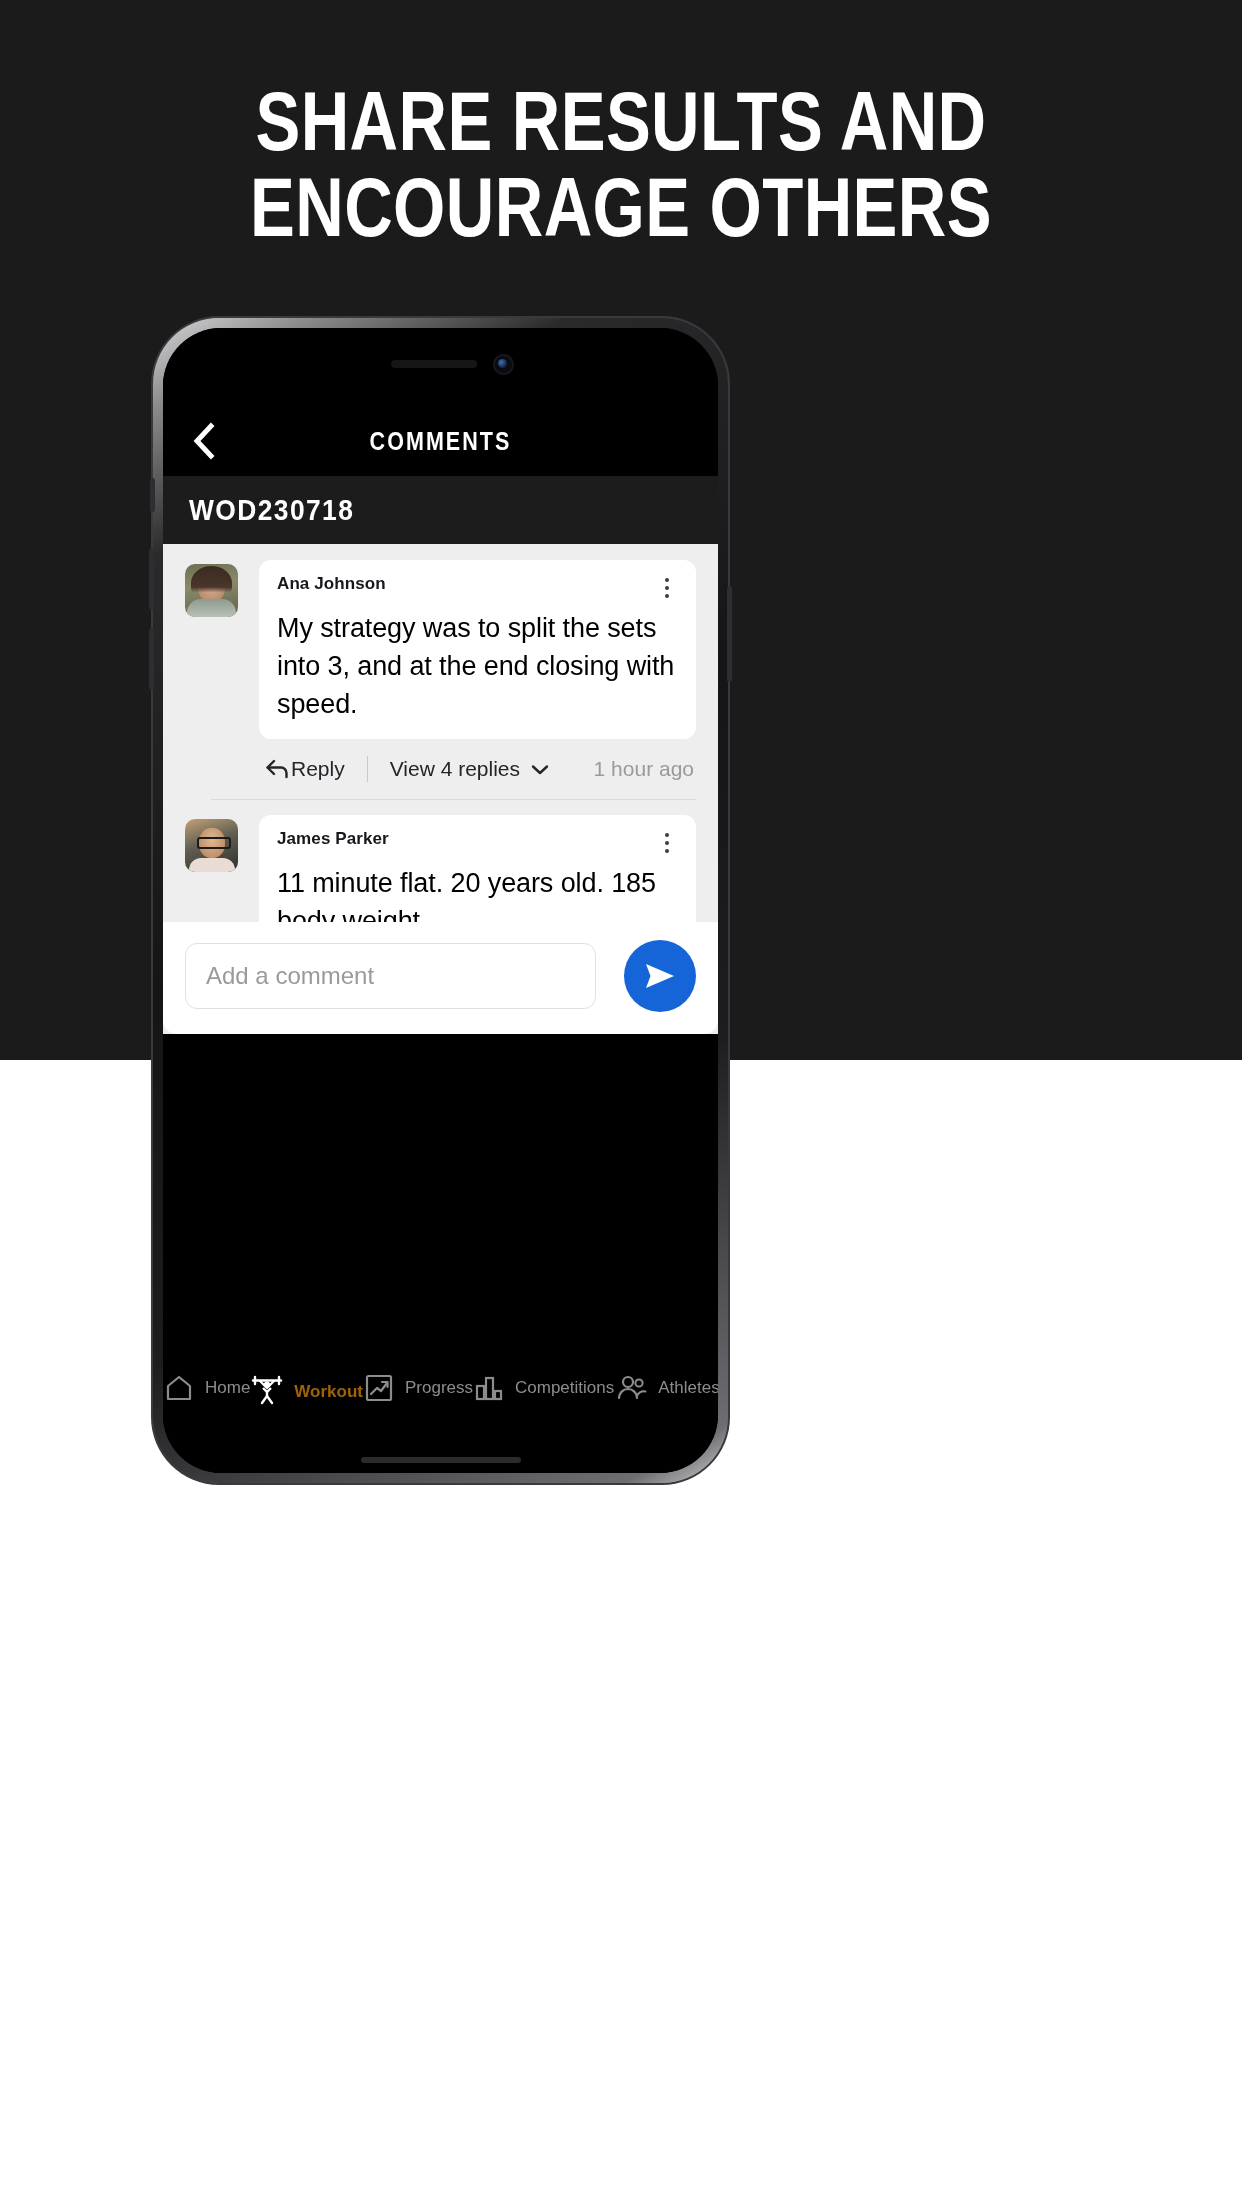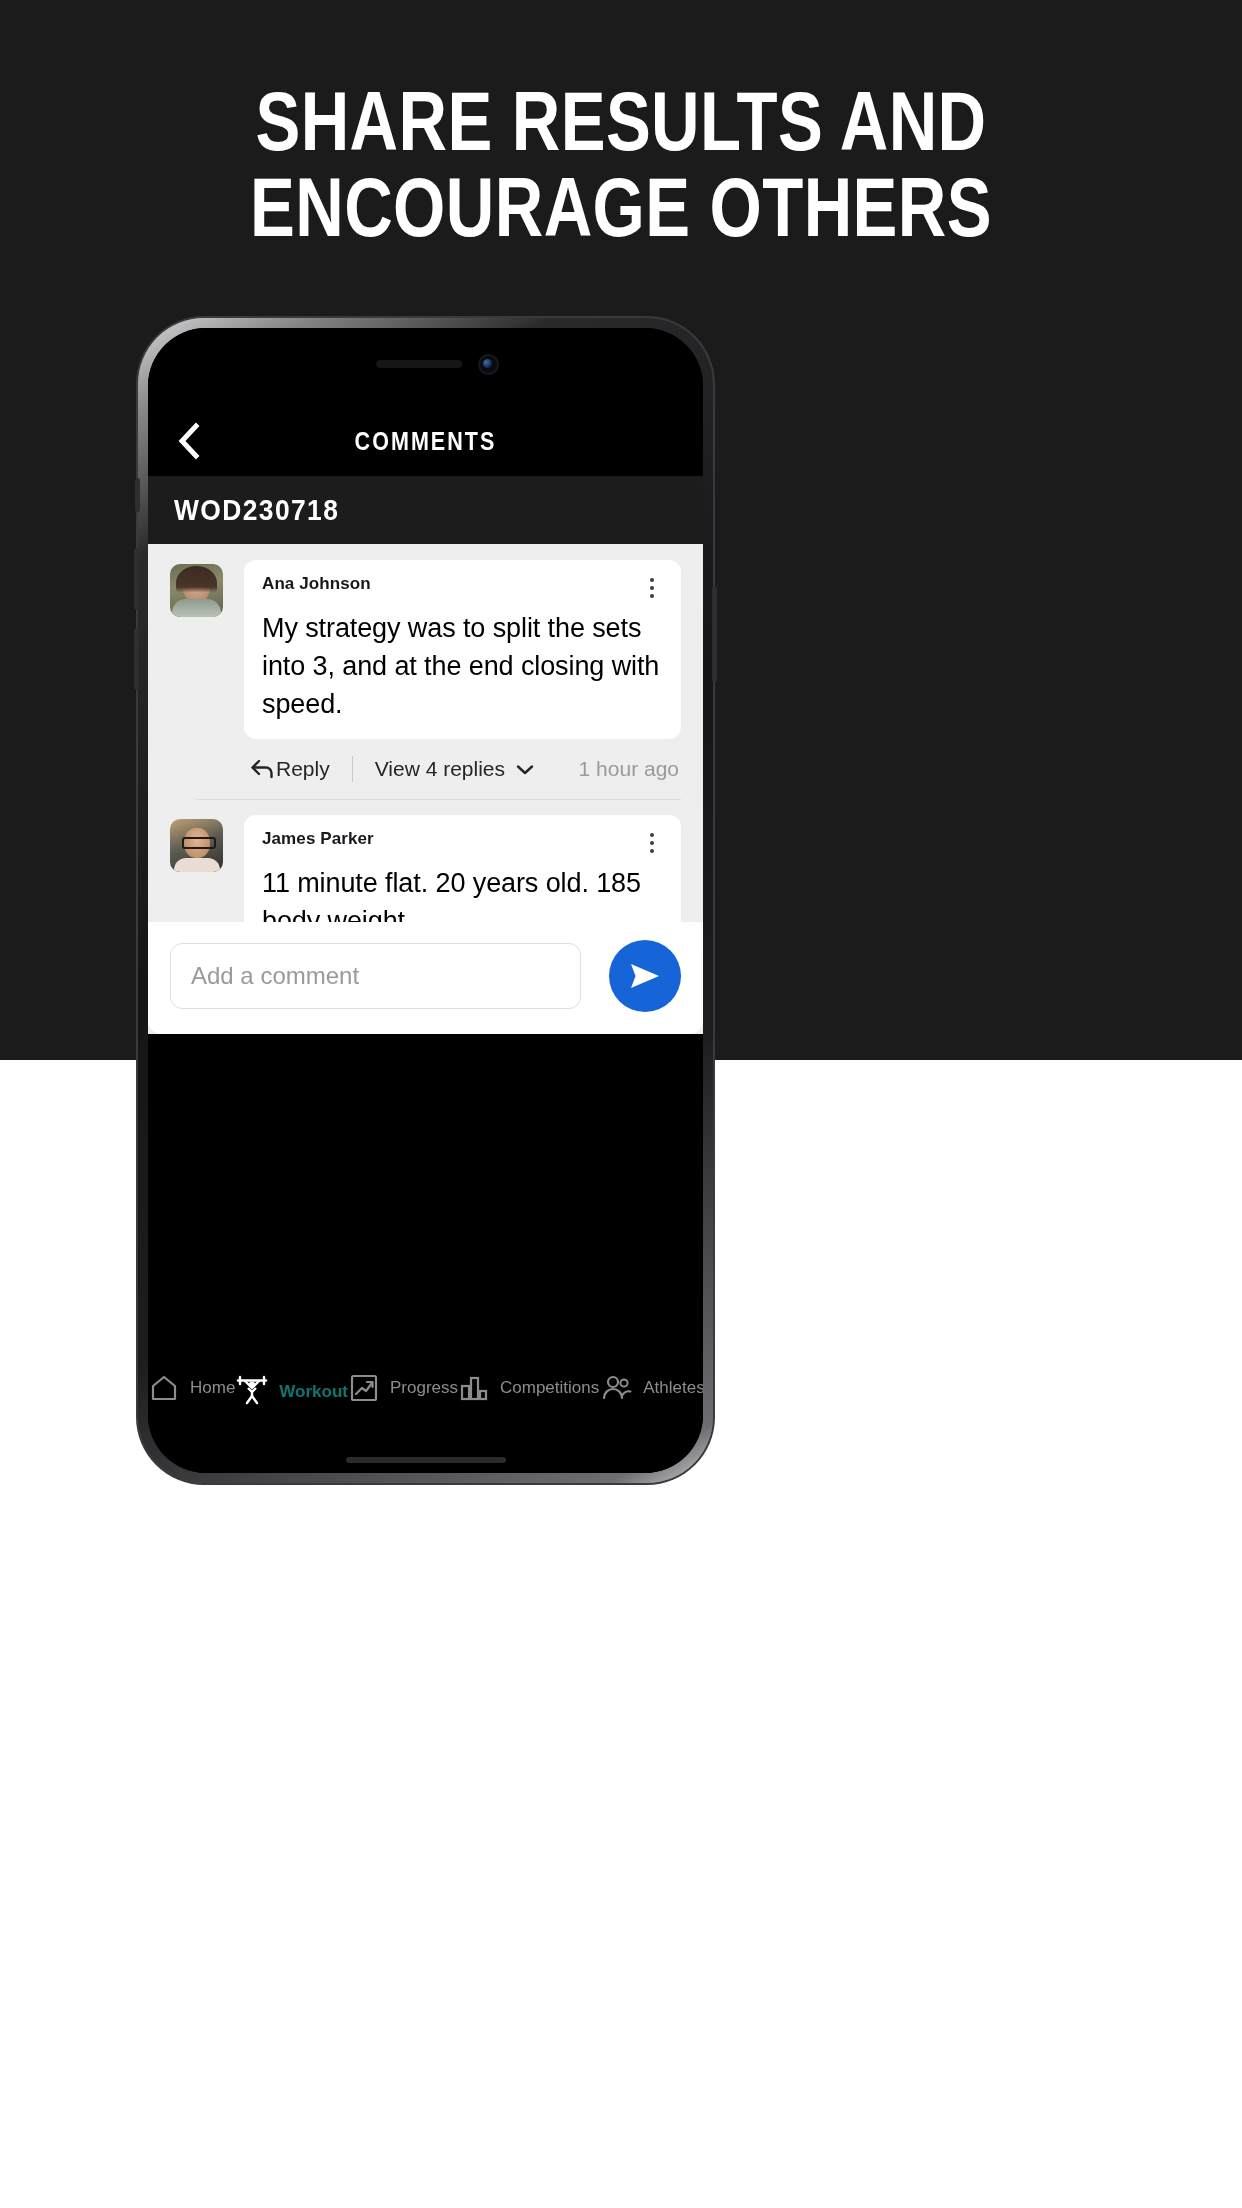--- a/index.html
+++ b/index.html
@@ -27,21 +27,21 @@
     line-height: 86px;
     letter-spacing: 0.5px;
     transform: scaleX(0.80);
     transform-origin: center top;
   }
   .headline .l2 { display: block; }
 
   
   .phone {
     position: absolute;
-    left: 138px; top: 318px;
+    left: 153px; top: 318px;
     width: 575px; height: 1165px;
     border-radius: 66px;
     background: #1a1a1c;
     box-shadow: 0 0 0 2px #3a3a3c, inset 0 0 0 1px #5d5d60;
     padding: 8px;
   }
   .phone-edge {
     position: absolute; left: 0; top: 0; width: 100%; height: 100%;
     border-radius: 66px;
     background: linear-gradient(150deg, #d8d8da 0%, #8b8b8e 6%, #2a2a2c 16%, #151517 45%, #1d1d1f 70%, #6e6e72 96%, #cfcfd2 100%);
@@ -265,21 +265,21 @@
     display: flex; align-items: flex-start;
     padding-top: 18px;
   }
   .tab {
     flex: 1 1 0;
     display: flex; flex-direction: row; align-items: center;
     gap: 10px;
   }
   .tab .ico { height: 34px; display: flex; align-items: center; justify-content: center; }
   .tab .tl { font-size: 17px; color: #8c8c8c; }
-  .tab.active .tl { color: #0f766e; font-weight: 700; margin-top: 8px; }
+  .tab.active .tl { color: #a16207; font-weight: 700; margin-top: 8px; }
   .home-indicator {
     position: absolute; left: 50%; bottom: 10px;
     transform: translateX(-50%);
     width: 160px; height: 6px; border-radius: 3px;
     background: #2b2b2e;
   }
 </style>
 </head>
 <body>
 

